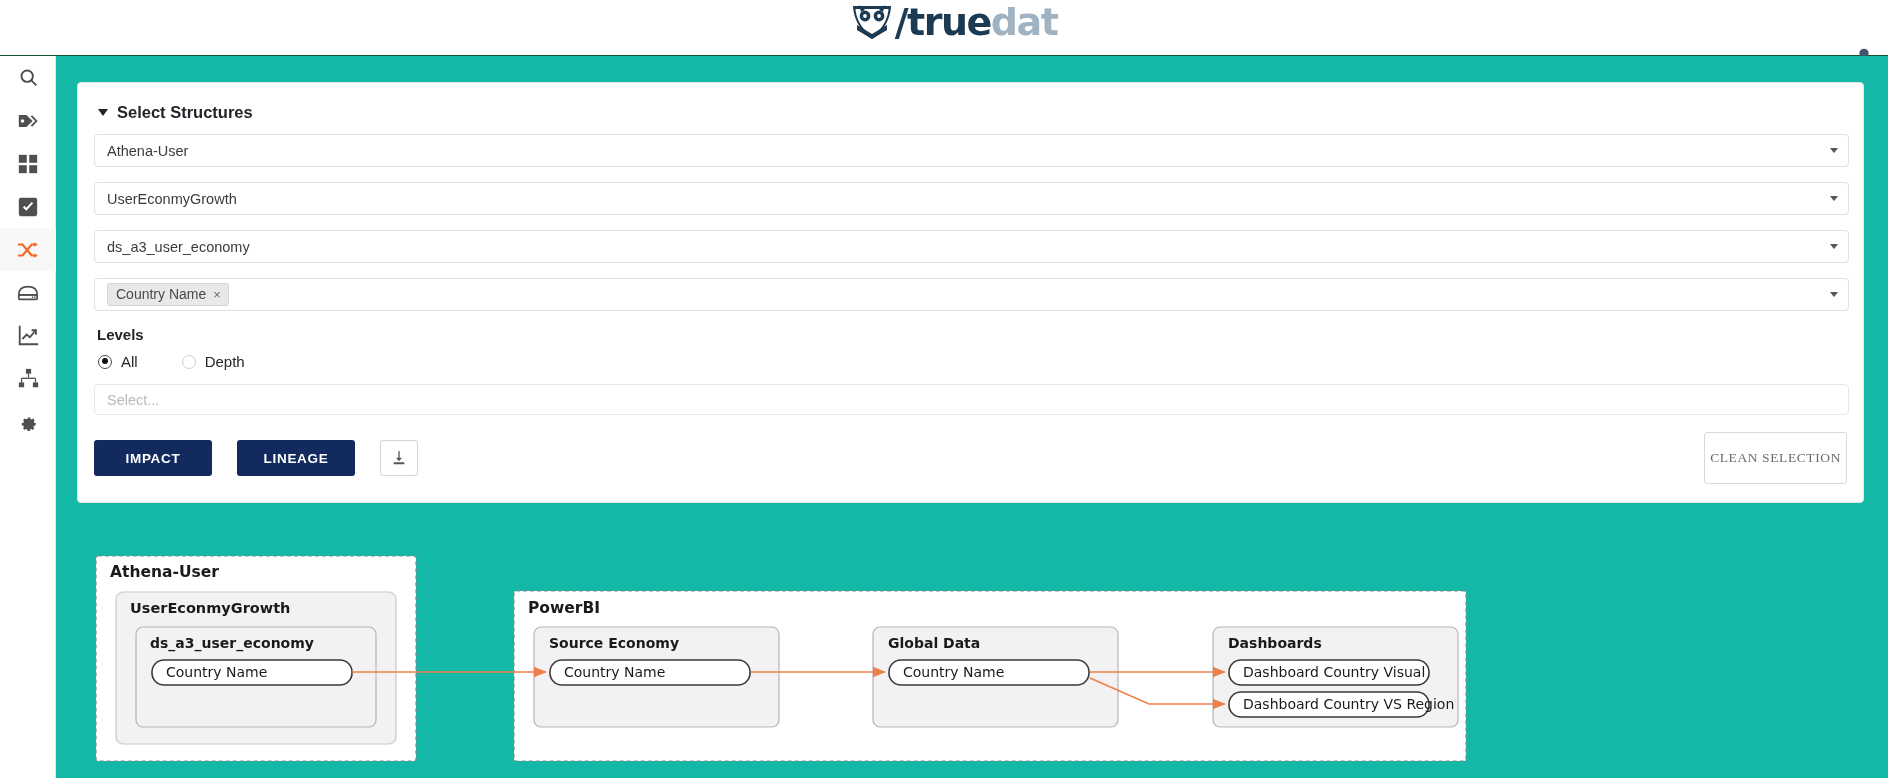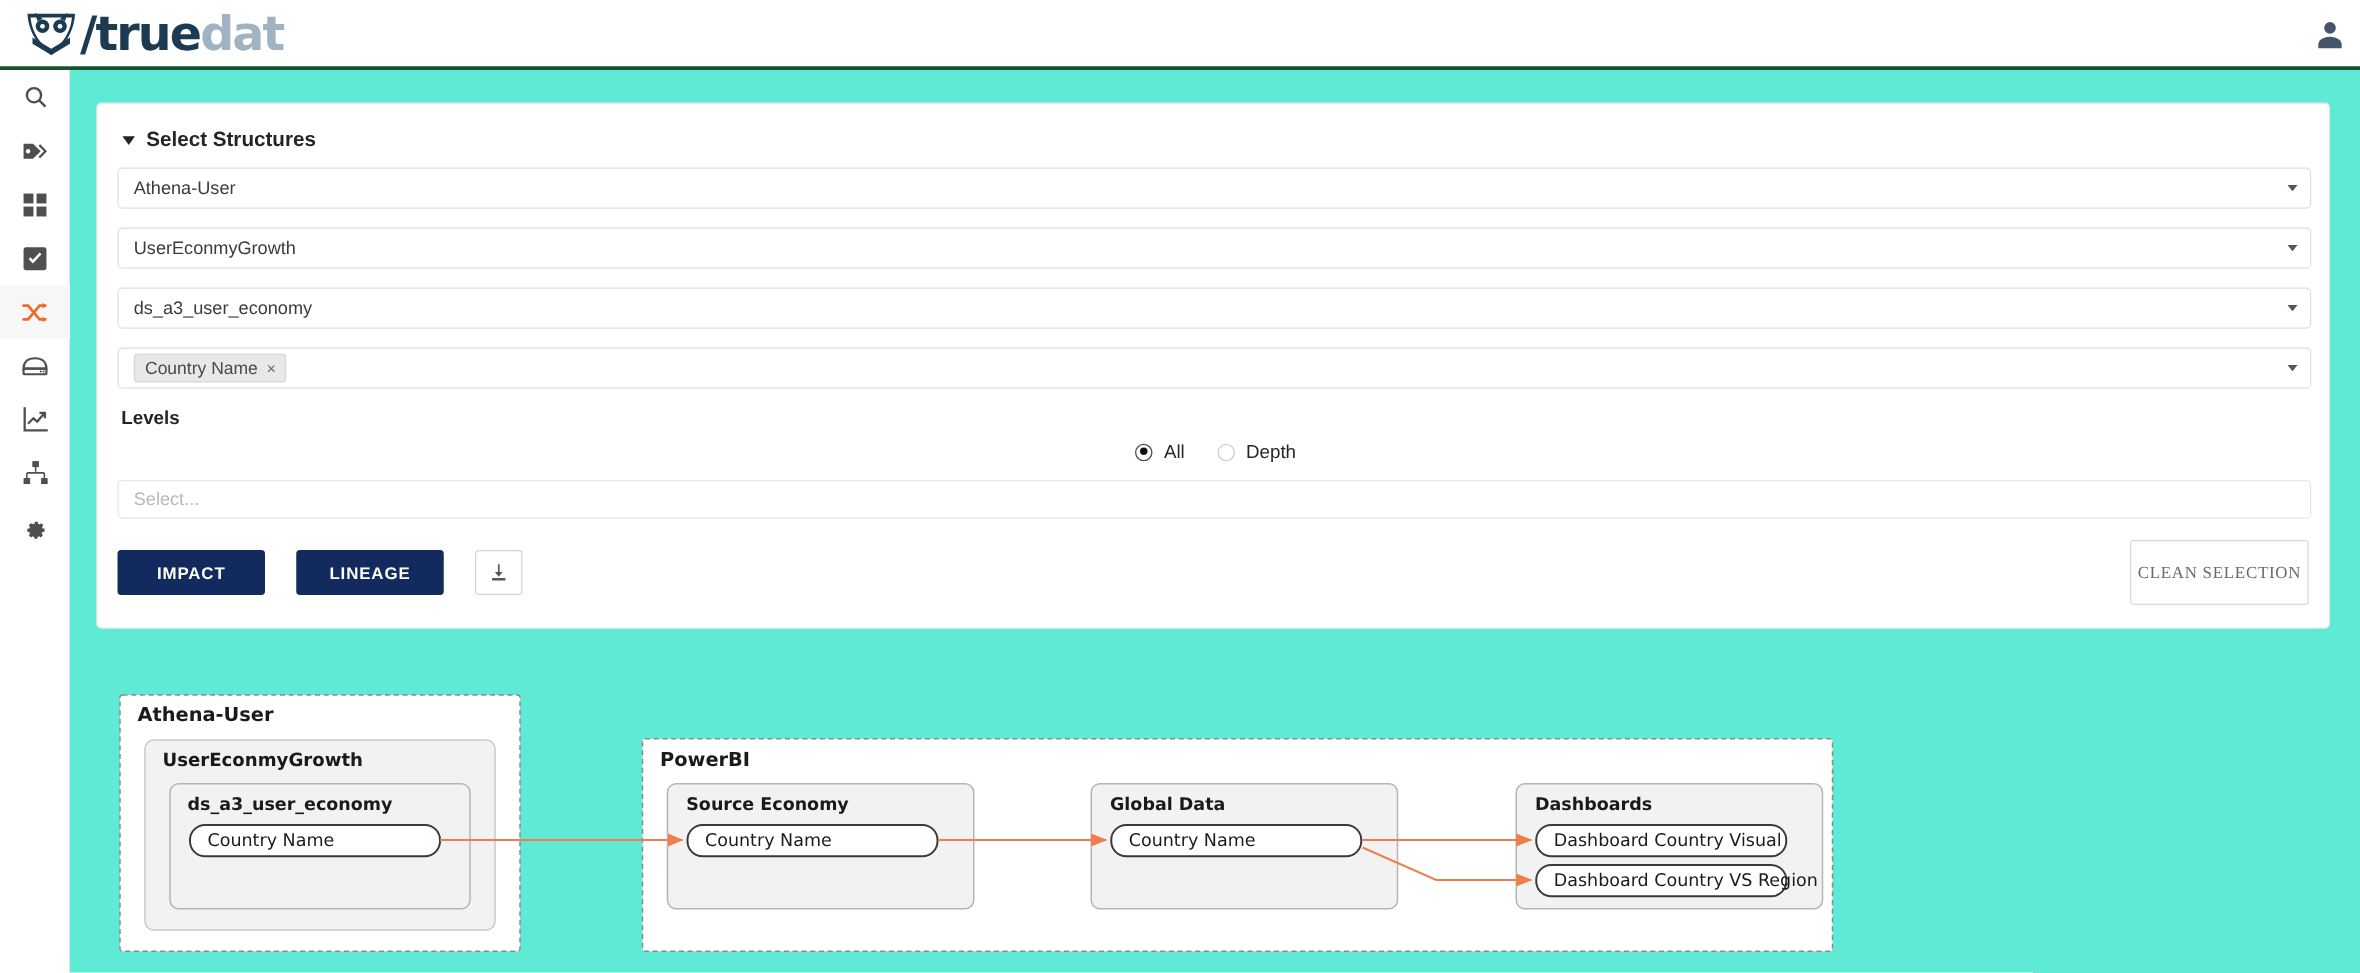--- a/index.html
+++ b/index.html
@@ -8,22 +8,22 @@
     background: #ffffff;
     font-family: "Liberation Sans", sans-serif;
     overflow: hidden;
   }
 
   
   .topbar {
     position: absolute; top: 0; left: 0;
     width: 1888px; height: 56px;
     background: #ffffff;
-    border-bottom: 3px solid #14532d;
-    display: flex; align-items: center;
+    border-bottom: 1px solid #14532d;
+    display: flex; align-items: center; flex-direction: column;
   }
   .logo {
     margin-left: 18px;
     display: flex; align-items: center;
     height: 46px;
   }
   .logo svg { display: block; }
   .logo-text {
     font-size: 38px; font-weight: bold;
     letter-spacing: -1.5px;
@@ -50,21 +50,21 @@
     color: #4f4f4f;
     cursor: pointer;
   }
   .rail-item.active { background: #f7f7f7; color: #ef6c28; }
   .rail-item svg { display: block; }
 
   
   .content {
     position: absolute; top: 56px; left: 56px;
     width: 1832px; height: 722px;
-    background: #5eead4;
+    background: #14b8a6;
     overflow: hidden;
   }
 
   .panel {
     position: absolute;
     left: 21px; top: 26px;
     width: 1787px;
     background: #ffffff;
     border: 1px solid #e6e6e6;
     border-radius: 4px;
@@ -115,21 +115,21 @@
     color: #4a4a4a;
     display: inline-flex; align-items: center; gap: 7px;
   }
   .chip .x { font-size: 13px; color: #6d6d6d; cursor: pointer; }
 
   .levels-label {
     font-size: 15px; font-weight: bold;
     color: #212529;
     margin: 8px 0 10px 3px;
   }
-  .radio-row { display: flex; align-items: center; gap: 26px; margin: 0 0 14px 4px; justify-content: center; }
+  .radio-row { display: flex; align-items: center; gap: 44px; margin: 0 0 14px 4px; }
   .radio-opt { display: flex; align-items: center; gap: 9px; cursor: pointer; }
   .radio {
     width: 14px; height: 14px;
     border: 1.5px solid #4a4a4a;
     border-radius: 50%;
     position: relative; background: #fff;
   }
   .radio.checked::after {
     content: ""; position: absolute;
     left: 2.5px; top: 2.5px;

